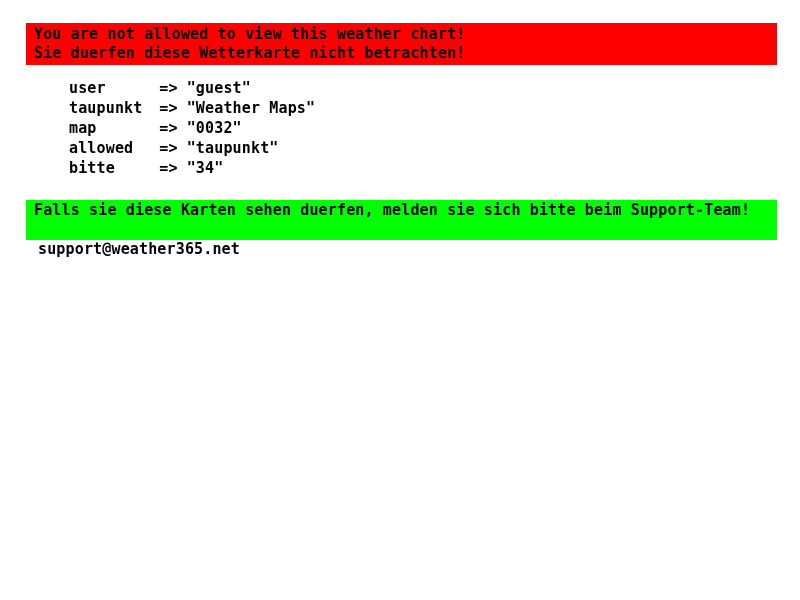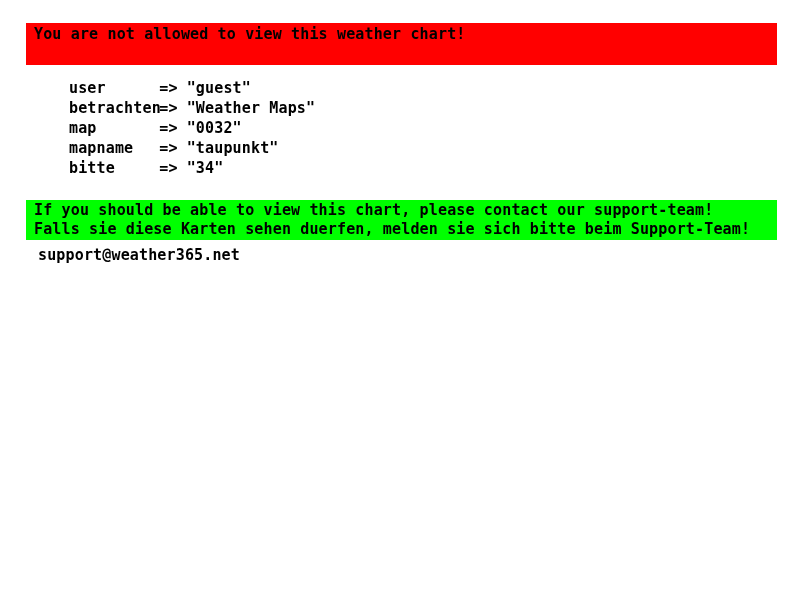--- a/index.html
+++ b/index.html
@@ -50,48 +50,48 @@
   }
   .detail-key {
     display: inline-block;
     width: 10ch;
     margin-left: 31px;
   }
   .detail-value {
     margin-left: 1ch;
   }
   .footer {
-    margin-top: 6px;
+    margin-top: 0;
     padding-left: 12px;
     width: 744px;
     box-sizing: border-box;
     line-height: 18px;
     display: flex;
     justify-content: space-between;
   }
 </style>
 </head>
 <body>
 
 <div class="page">
 
   <div class="banner banner-error">
     <div>You are not allowed to view this weather chart!</div>
+    <div>Sie duerfen diese Wetterkarte nicht betrachten!</div>
   </div>
 
   <div class="details">
     <div><span class="detail-key">user</span><span class="detail-arrow">=&gt;</span><span class="detail-value">"guest"</span></div>
-    <div><span class="detail-key">betrachten</span><span class="detail-arrow">=&gt;</span><span class="detail-value">"Weather Maps"</span></div>
+    <div><span class="detail-key">taupunkt</span><span class="detail-arrow">=&gt;</span><span class="detail-value">"Weather Maps"</span></div>
     <div><span class="detail-key">map</span><span class="detail-arrow">=&gt;</span><span class="detail-value">"0032"</span></div>
-    <div><span class="detail-key">mapname</span><span class="detail-arrow">=&gt;</span><span class="detail-value">"taupunkt"</span></div>
+    <div><span class="detail-key">allowed</span><span class="detail-arrow">=&gt;</span><span class="detail-value">"taupunkt"</span></div>
     <div><span class="detail-key">bitte</span><span class="detail-arrow">=&gt;</span><span class="detail-value">"34"</span></div>
   </div>
 
   <div class="banner banner-support">
-    <div>If you should be able to view this chart, please contact our support-team!</div>
     <div>Falls sie diese Karten sehen duerfen, melden sie sich bitte beim Support-Team!</div>
   </div>
 
   <div class="footer">
     <span>support@weather365.net</span>
   </div>
 
 </div>
 
 </body></html>

